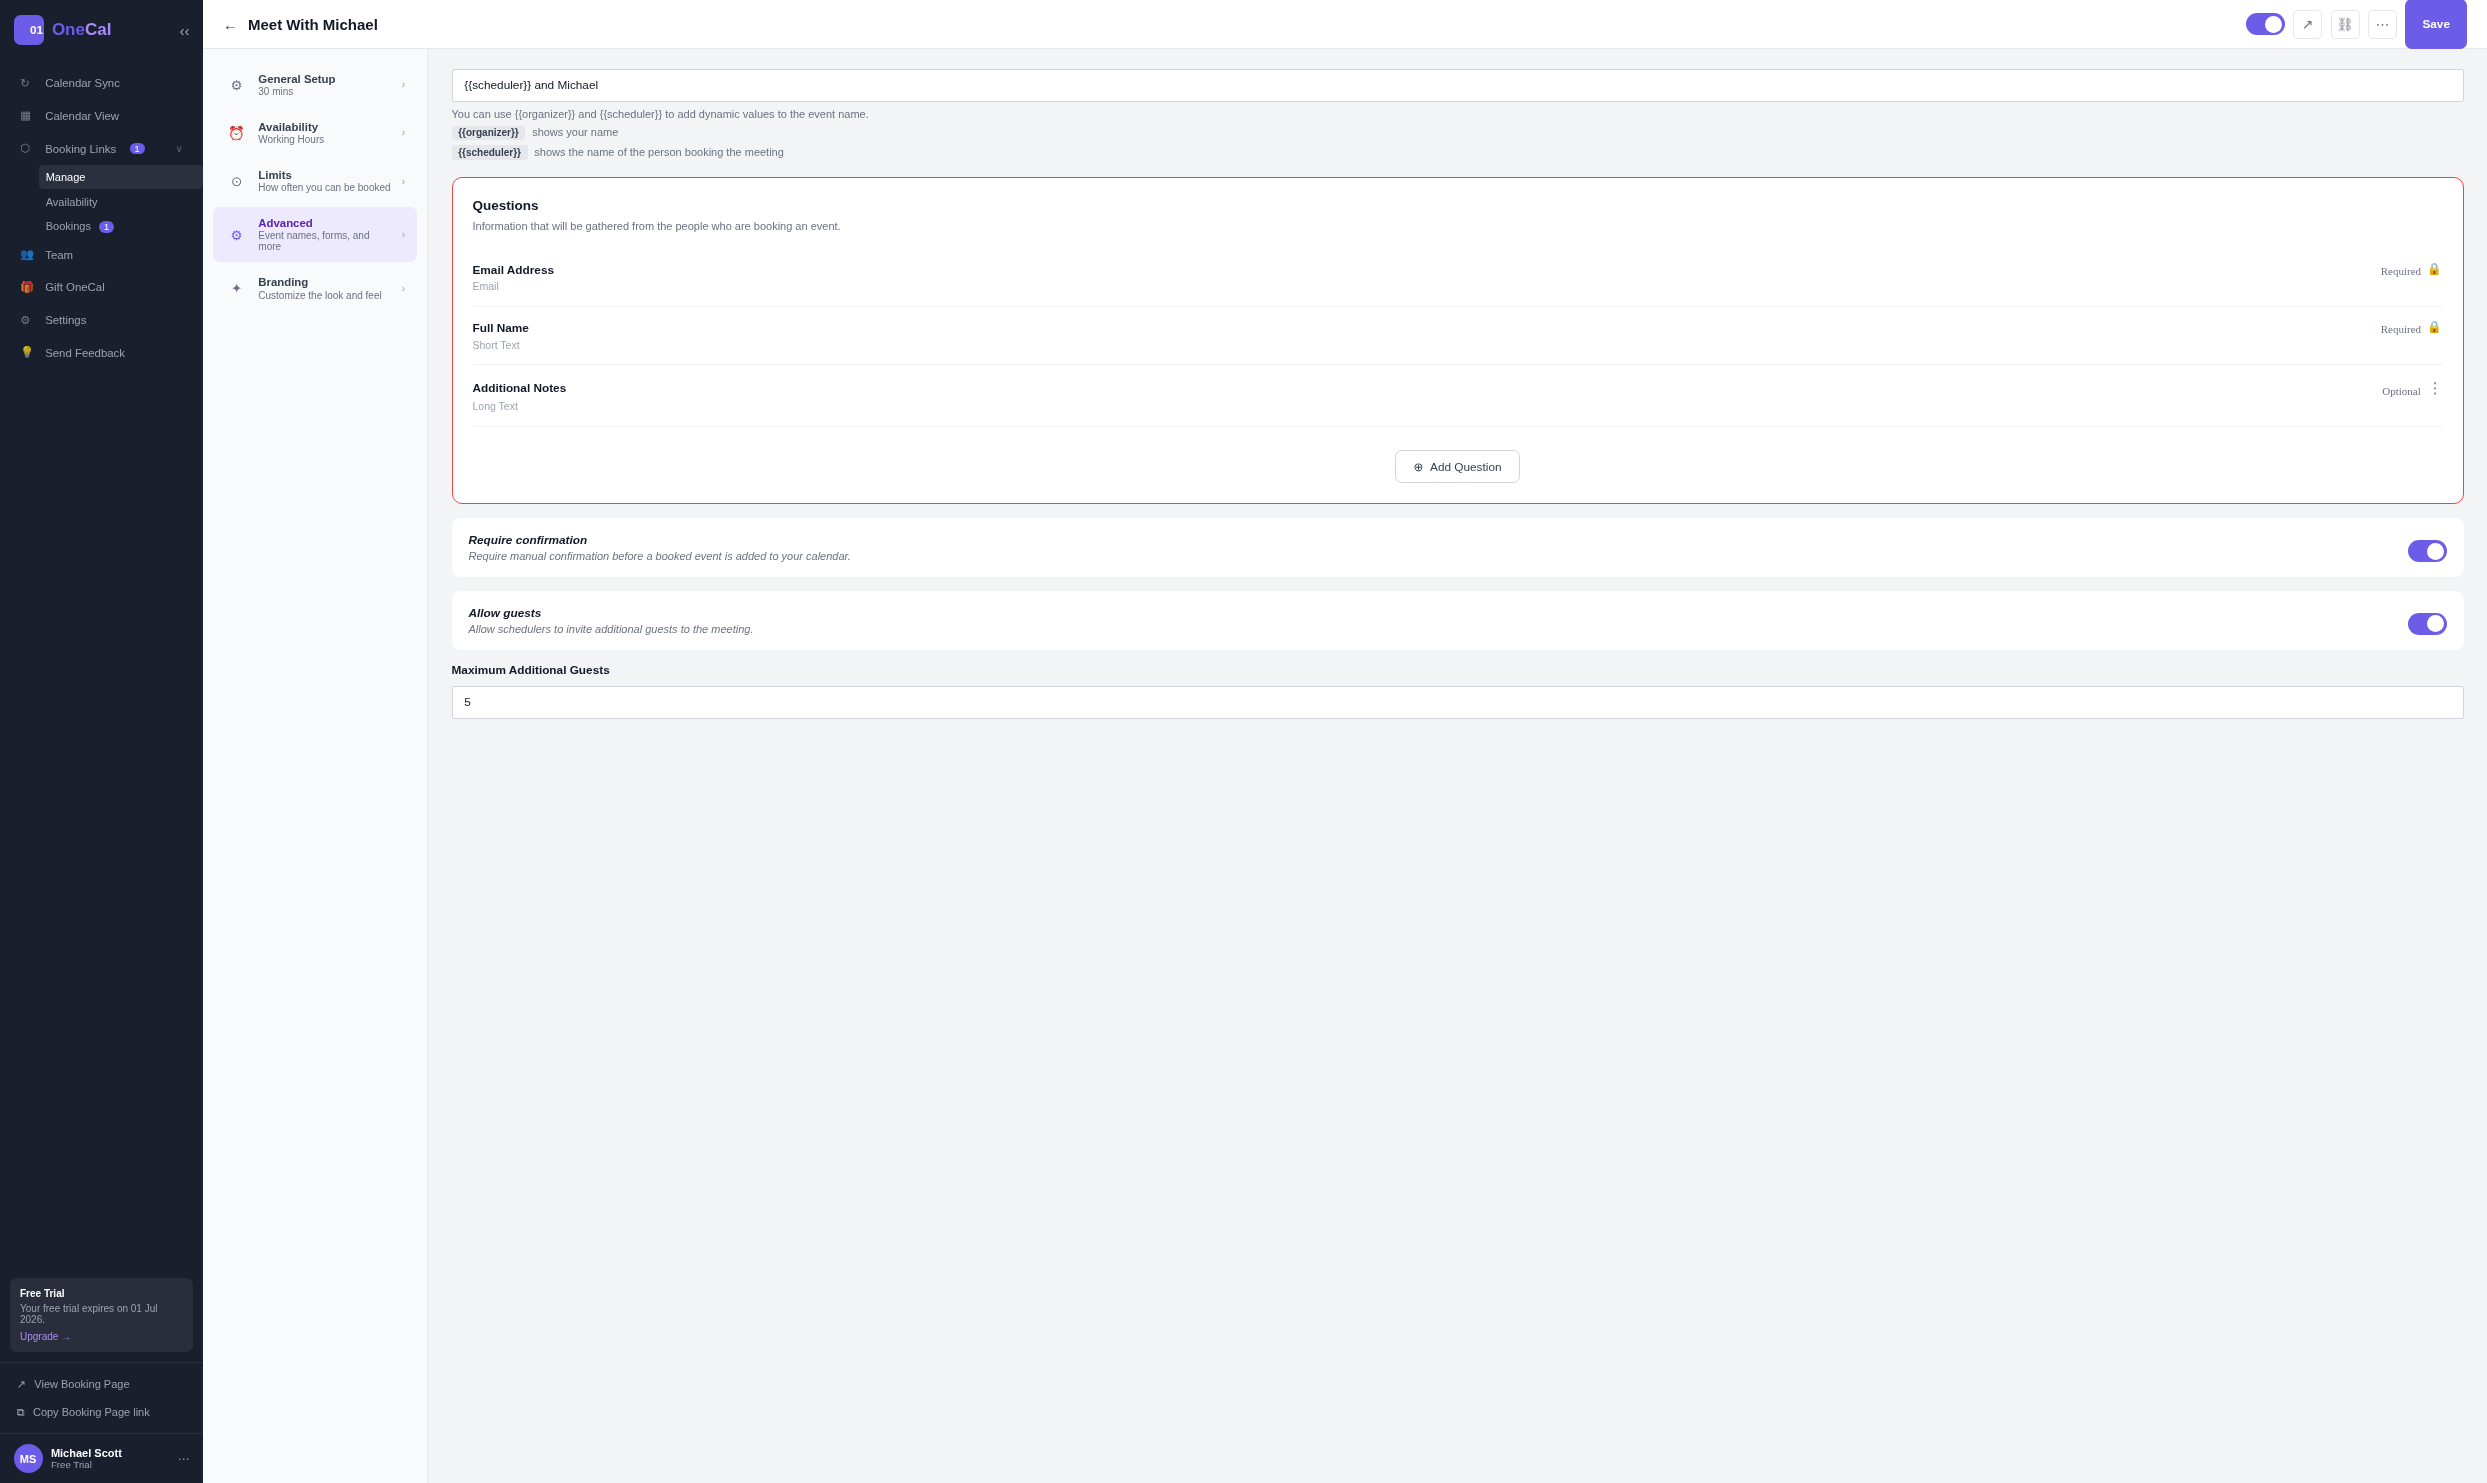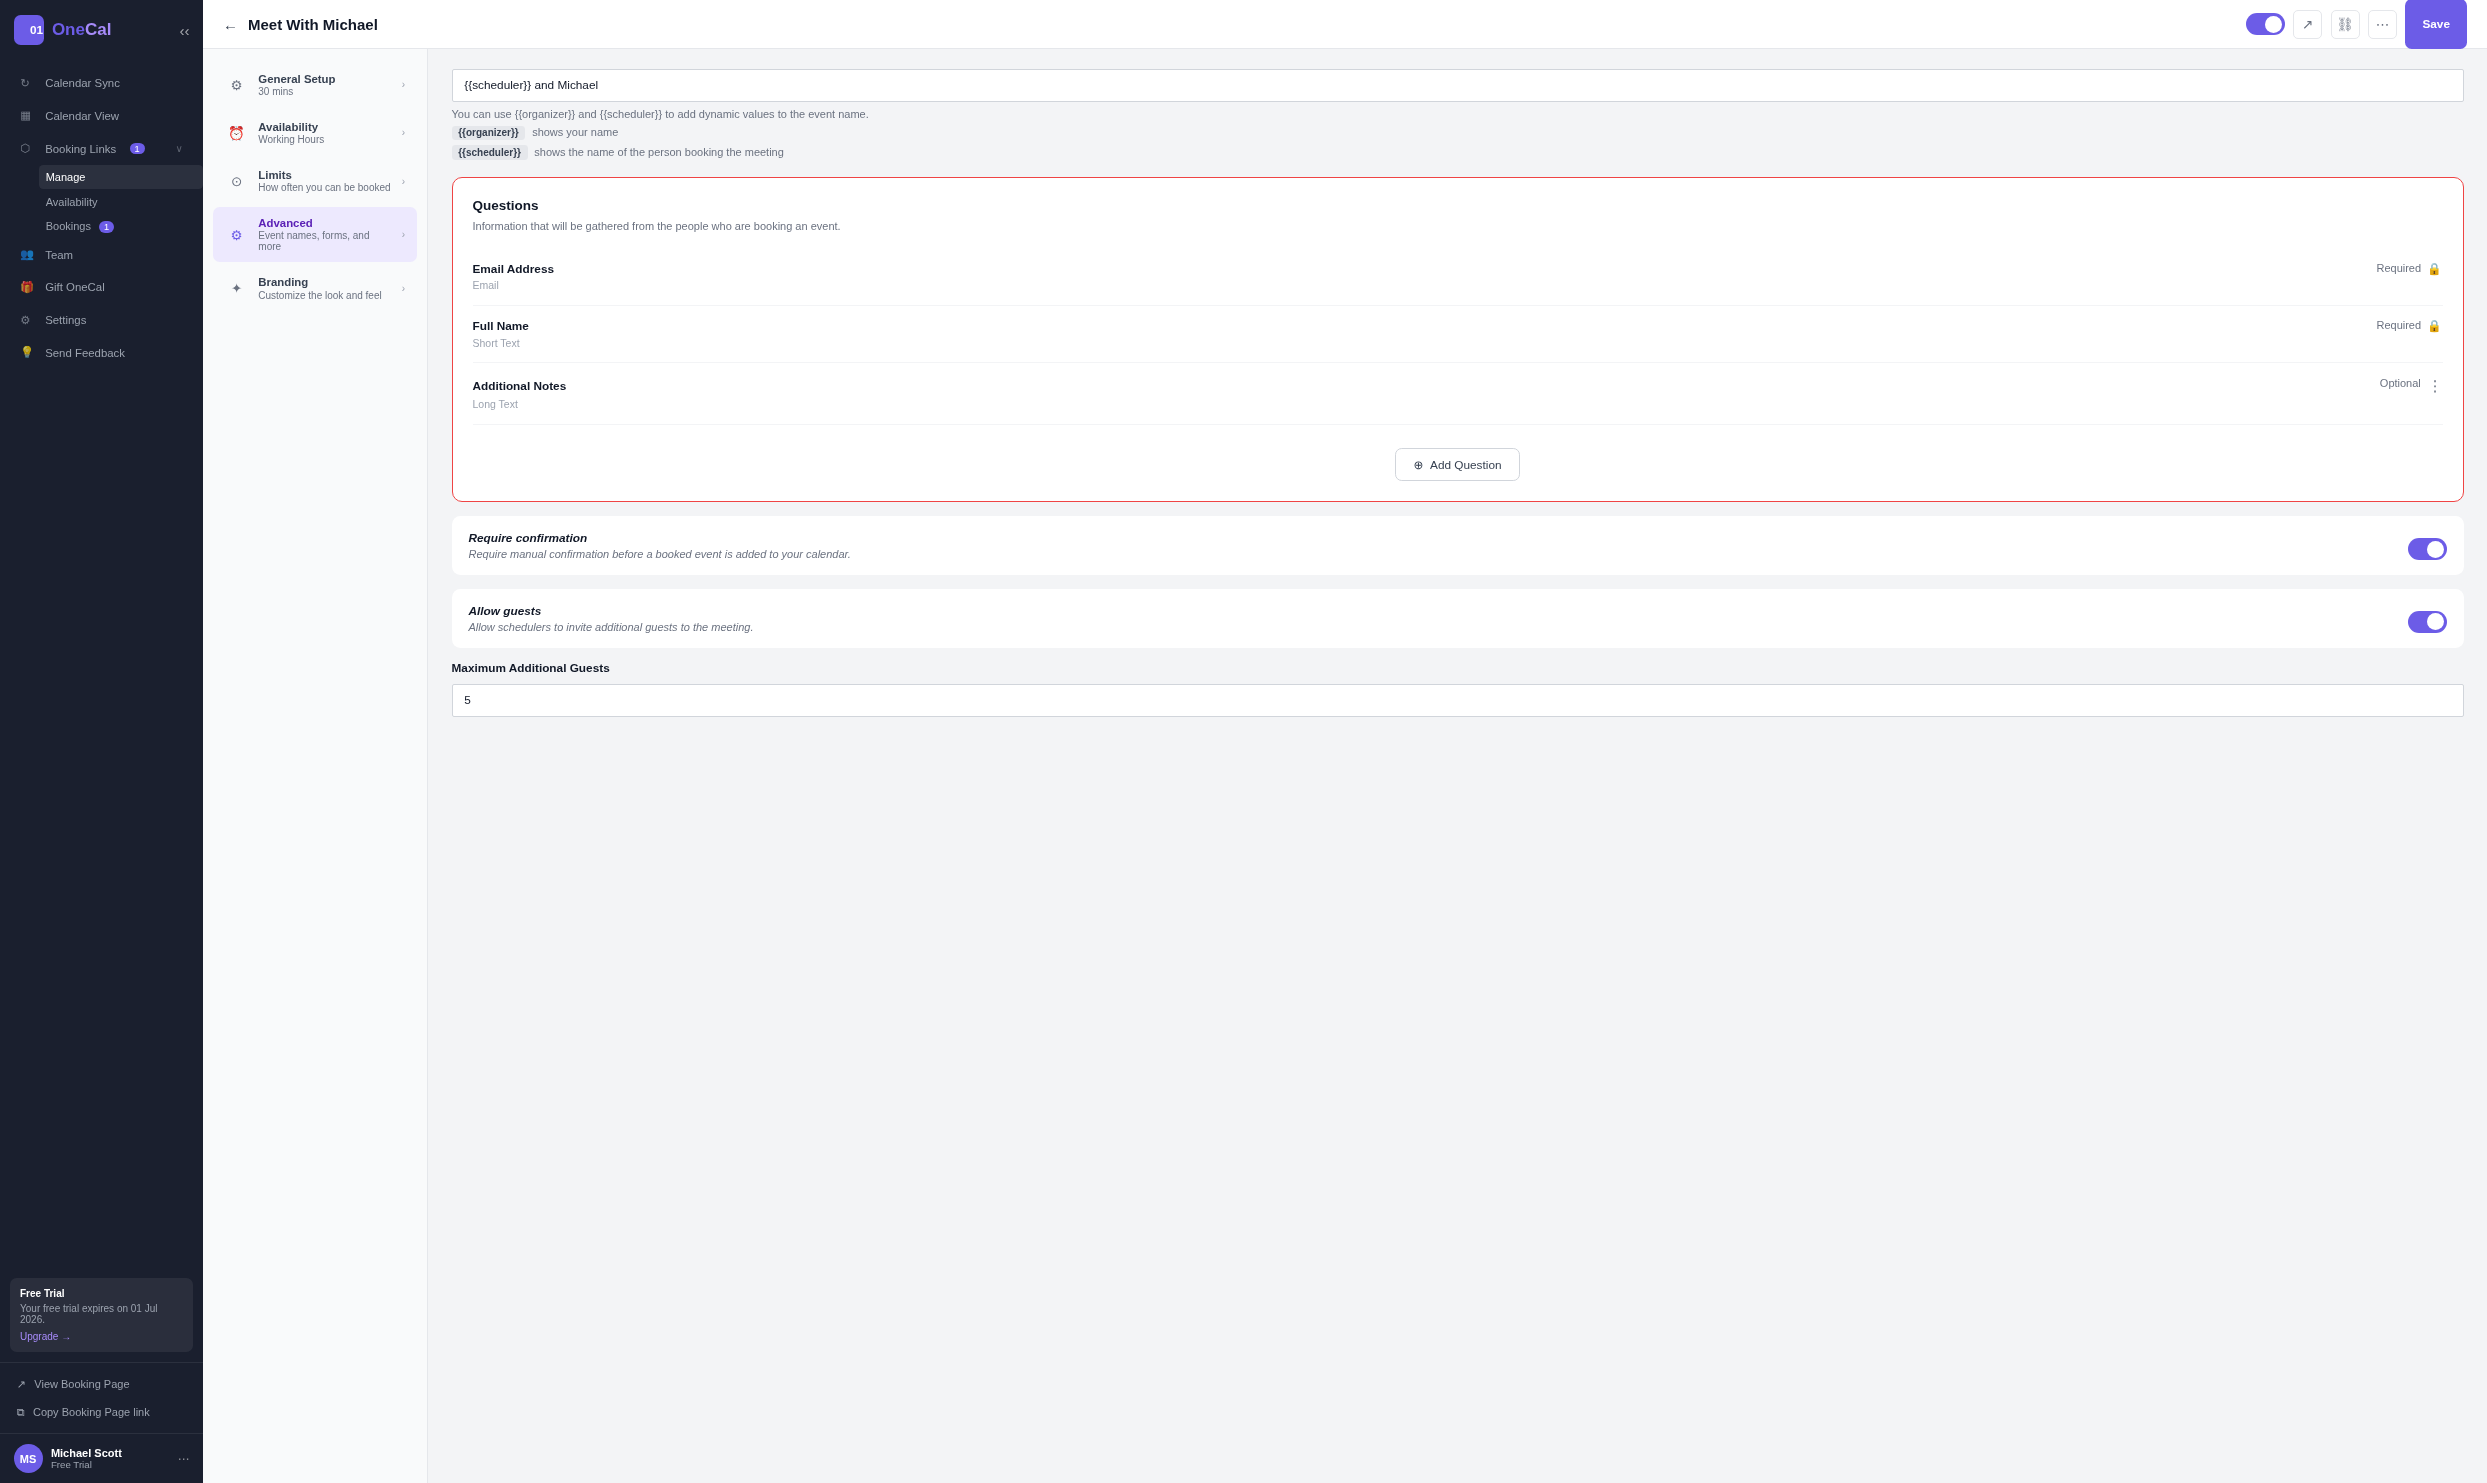--- a/index.html
+++ b/index.html
@@ -76,21 +76,21 @@
 
     
     .questions-card { background: white; border: 1.7px solid #ef4444; border-radius: 10px; padding: 20px; margin-top: 17px; }
     .questions-title { font-size: 13.5px; font-weight: 700; color: #111827; margin-bottom: 6.7px; }
     .questions-desc { font-size: 11px; color: #6b7280; margin-bottom: 17px; }
 
     .question-item { padding: 13.5px 0; border-bottom: 0.8px solid #f3f4f6; }
     .question-item:last-of-type { border-bottom: none; }
     .question-header { display: flex; align-items: center; justify-content: space-between; margin-bottom: 3.4px; }
     .question-name { font-weight: 600; font-size: 11.8px; color: #111827; }
-    .question-meta { display: flex; align-items: flex-start; gap: 6.7px; }
+    .question-meta { display: flex; align-items: flex-end; gap: 6.7px; font-family: Liberation Serif, serif; }
     .question-status { font-size: 11px; color: #6b7280; }
     .question-type { font-size: 10.5px; color: #9ca3af; }
     .lock-icon { color: #9ca3af; font-size: 11.8px; }
     .dots-icon { color: #6b7280; font-size: 15px; cursor: pointer; }
 
     .add-question-btn { display: flex; align-items: center; gap: 6.7px; margin-top: 17px; padding: 8.4px 17px; border: 0.8px solid #d1d5db; border-radius: 6.7px; cursor: pointer; font-size: 11.8px; color: #374151; background: white; font-weight: 500; width: auto; }
     .add-q-wrap { display: flex; justify-content: center; margin-top: 6.7px; }
 
     
     .setting-row { background: white; border-radius: 8.4px; padding: 15px 17px; margin-top: 13.5px; }

